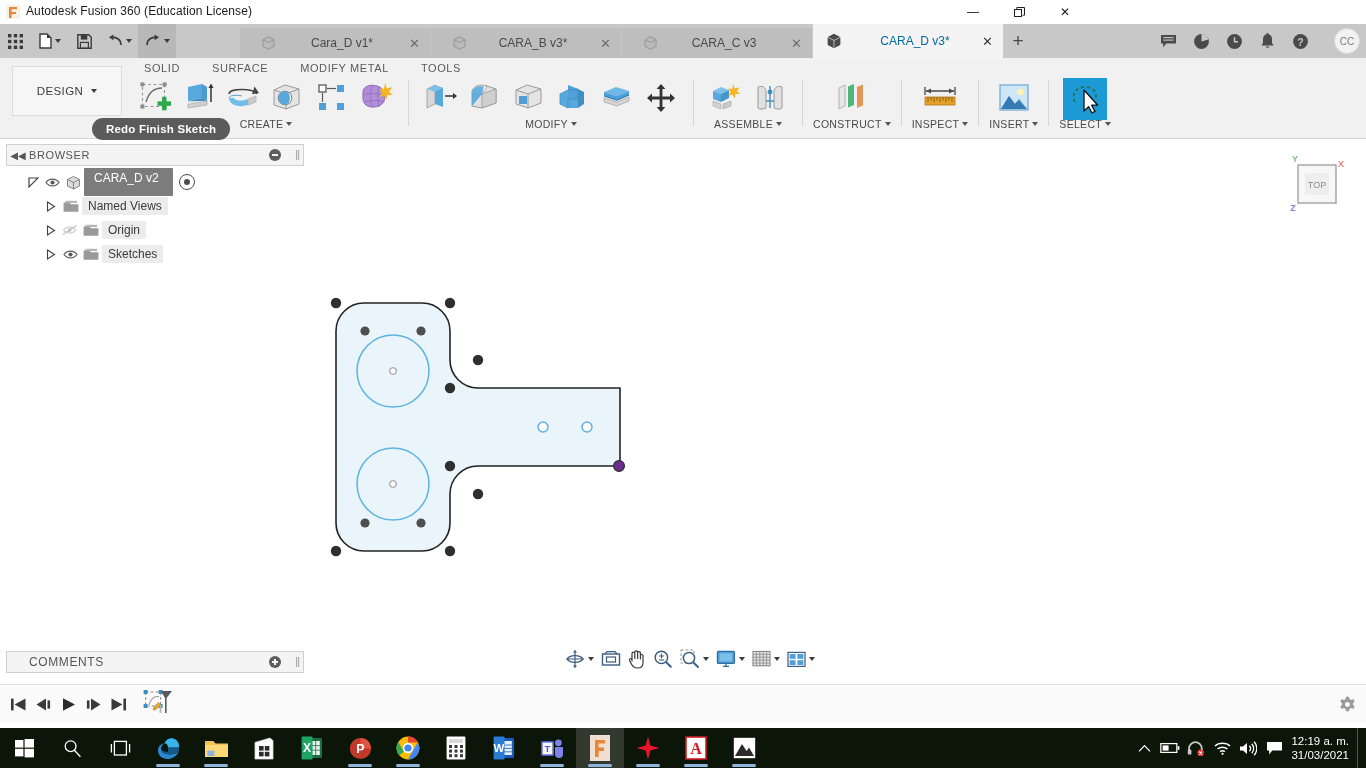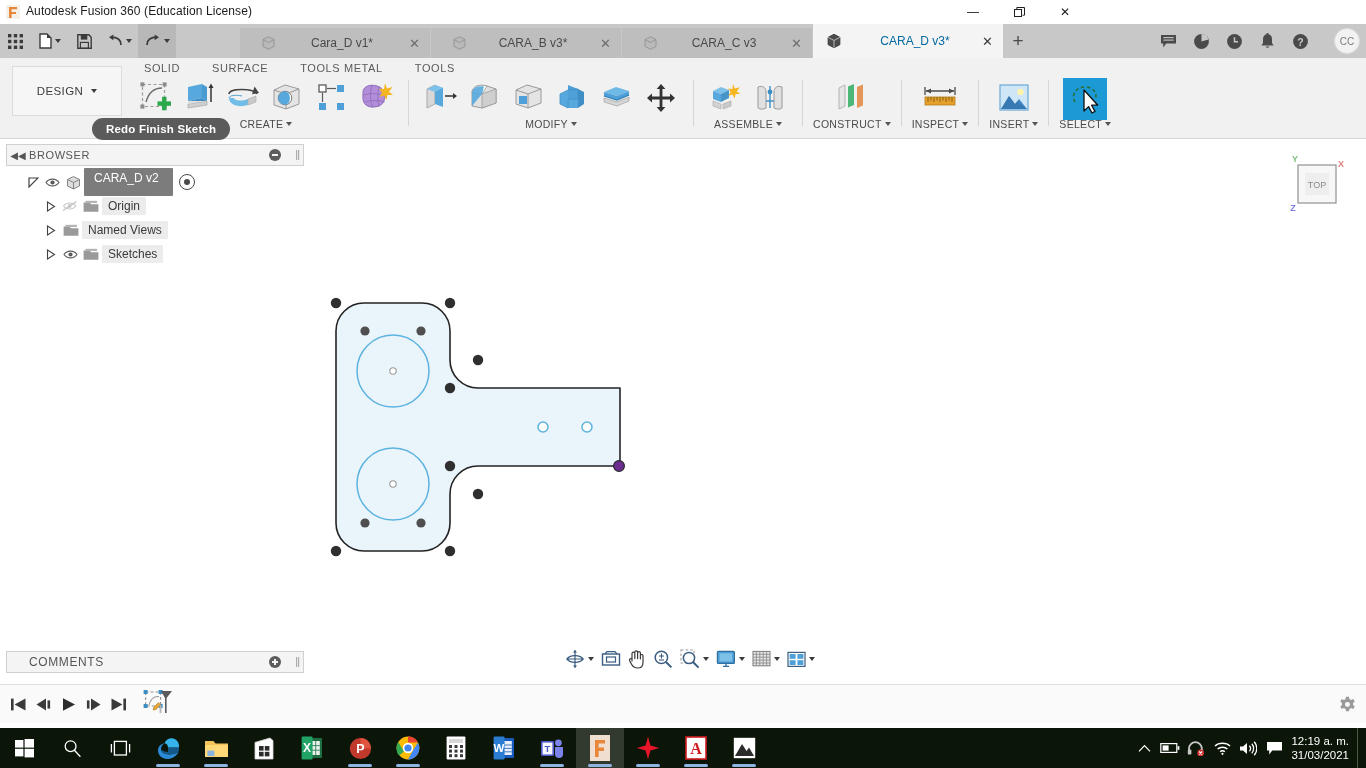--- a/index.html
+++ b/index.html
@@ -261,21 +261,21 @@
   <div class="ribbon">
 
     <div class="designbox">
       <span>DESIGN</span>
       <div class="caret"></div>
     </div>
 
     <div class="rtabs">
       <div class="rtab">SOLID</div>
       <div class="rtab">SURFACE</div>
-      <div class="rtab">TOOLS METAL</div>
+      <div class="rtab">MODIFY METAL</div>
       <div class="rtab">TOOLS</div>
     </div>
 
     <div class="panels">
 
       <div class="panel">
         <div class="icons">
           <div class="ibtn">
             <svg width="34" height="32" viewBox="0 0 34 32">
               <rect x="3.5" y="2.5" width="22" height="22" fill="none" stroke="#9a9a9a" stroke-width="1.2" stroke-dasharray="3,2.5"></rect>
@@ -562,49 +562,49 @@
         </div>
     </div>
 
 
     <div class="trow" style="padding-left:36px;">
       <div class="arrow">
         <svg width="10" height="11" viewBox="0 0 10 11">
             <path d="M1.5 1 L8.5 5.5 L1.5 10 Z" fill="none" stroke="#444" stroke-width="1.1"></path>
           </svg>
       </div>
+      <div class="tico">
+        <svg width="16" height="13" viewBox="0 0 16 13">
+          <path d="M0.6 2.6 h6 l1.4 1.6 h7.4 v7.6 H0.6 Z" fill="#9a9a9a"></path>
+          <rect x="2.4" y="0.8" width="11.6" height="2.2" fill="#b5b5b5"></rect>
+        </svg>
+      </div>
+      <div class="tname">Named Views</div>
+    </div>
+
+    <div class="trow" style="padding-left:36px;">
+      <div class="arrow">
+        <svg width="10" height="11" viewBox="0 0 10 11">
+            <path d="M1.5 1 L8.5 5.5 L1.5 10 Z" fill="none" stroke="#444" stroke-width="1.1"></path>
+          </svg>
+      </div>
       <div class="eye">
         <svg width="16" height="12" viewBox="0 0 16 12">
           <path d="M1.5 6 C4.3 2 11 2 13.8 6 C11 10 4.3 10 1.5 6 Z" fill="none" stroke="#cccccc" stroke-width="1.1"></path>
           <circle cx="7.6" cy="6" r="2" fill="#cccccc"></circle>
           <path d="M1 10.5 L14.5 1.6" stroke="#c2c2c2" stroke-width="1.2"></path>
         </svg>
       </div>
       <div class="tico">
         <svg width="16" height="13" viewBox="0 0 16 13">
           <path d="M0.6 2.6 h6 l1.4 1.6 h7.4 v7.6 H0.6 Z" fill="#9a9a9a"></path>
           <rect x="2.4" y="0.8" width="11.6" height="2.2" fill="#b5b5b5"></rect>
         </svg>
       </div>
       <div class="tname">Origin</div>
-    </div>
-
-    <div class="trow" style="padding-left:36px;">
-      <div class="arrow">
-        <svg width="10" height="11" viewBox="0 0 10 11">
-            <path d="M1.5 1 L8.5 5.5 L1.5 10 Z" fill="none" stroke="#444" stroke-width="1.1"></path>
-          </svg>
-      </div>
-      <div class="tico">
-        <svg width="16" height="13" viewBox="0 0 16 13">
-          <path d="M0.6 2.6 h6 l1.4 1.6 h7.4 v7.6 H0.6 Z" fill="#9a9a9a"></path>
-          <rect x="2.4" y="0.8" width="11.6" height="2.2" fill="#b5b5b5"></rect>
-        </svg>
-      </div>
-      <div class="tname">Named Views</div>
     </div>
 
     <div class="trow" style="padding-left:36px;">
       <div class="arrow">
         <svg width="10" height="11" viewBox="0 0 10 11">
             <path d="M1.5 1 L8.5 5.5 L1.5 10 Z" fill="none" stroke="#444" stroke-width="1.1"></path>
           </svg>
       </div>
       <div class="eye">
         <svg width="15" height="11" viewBox="0 0 15 11">

